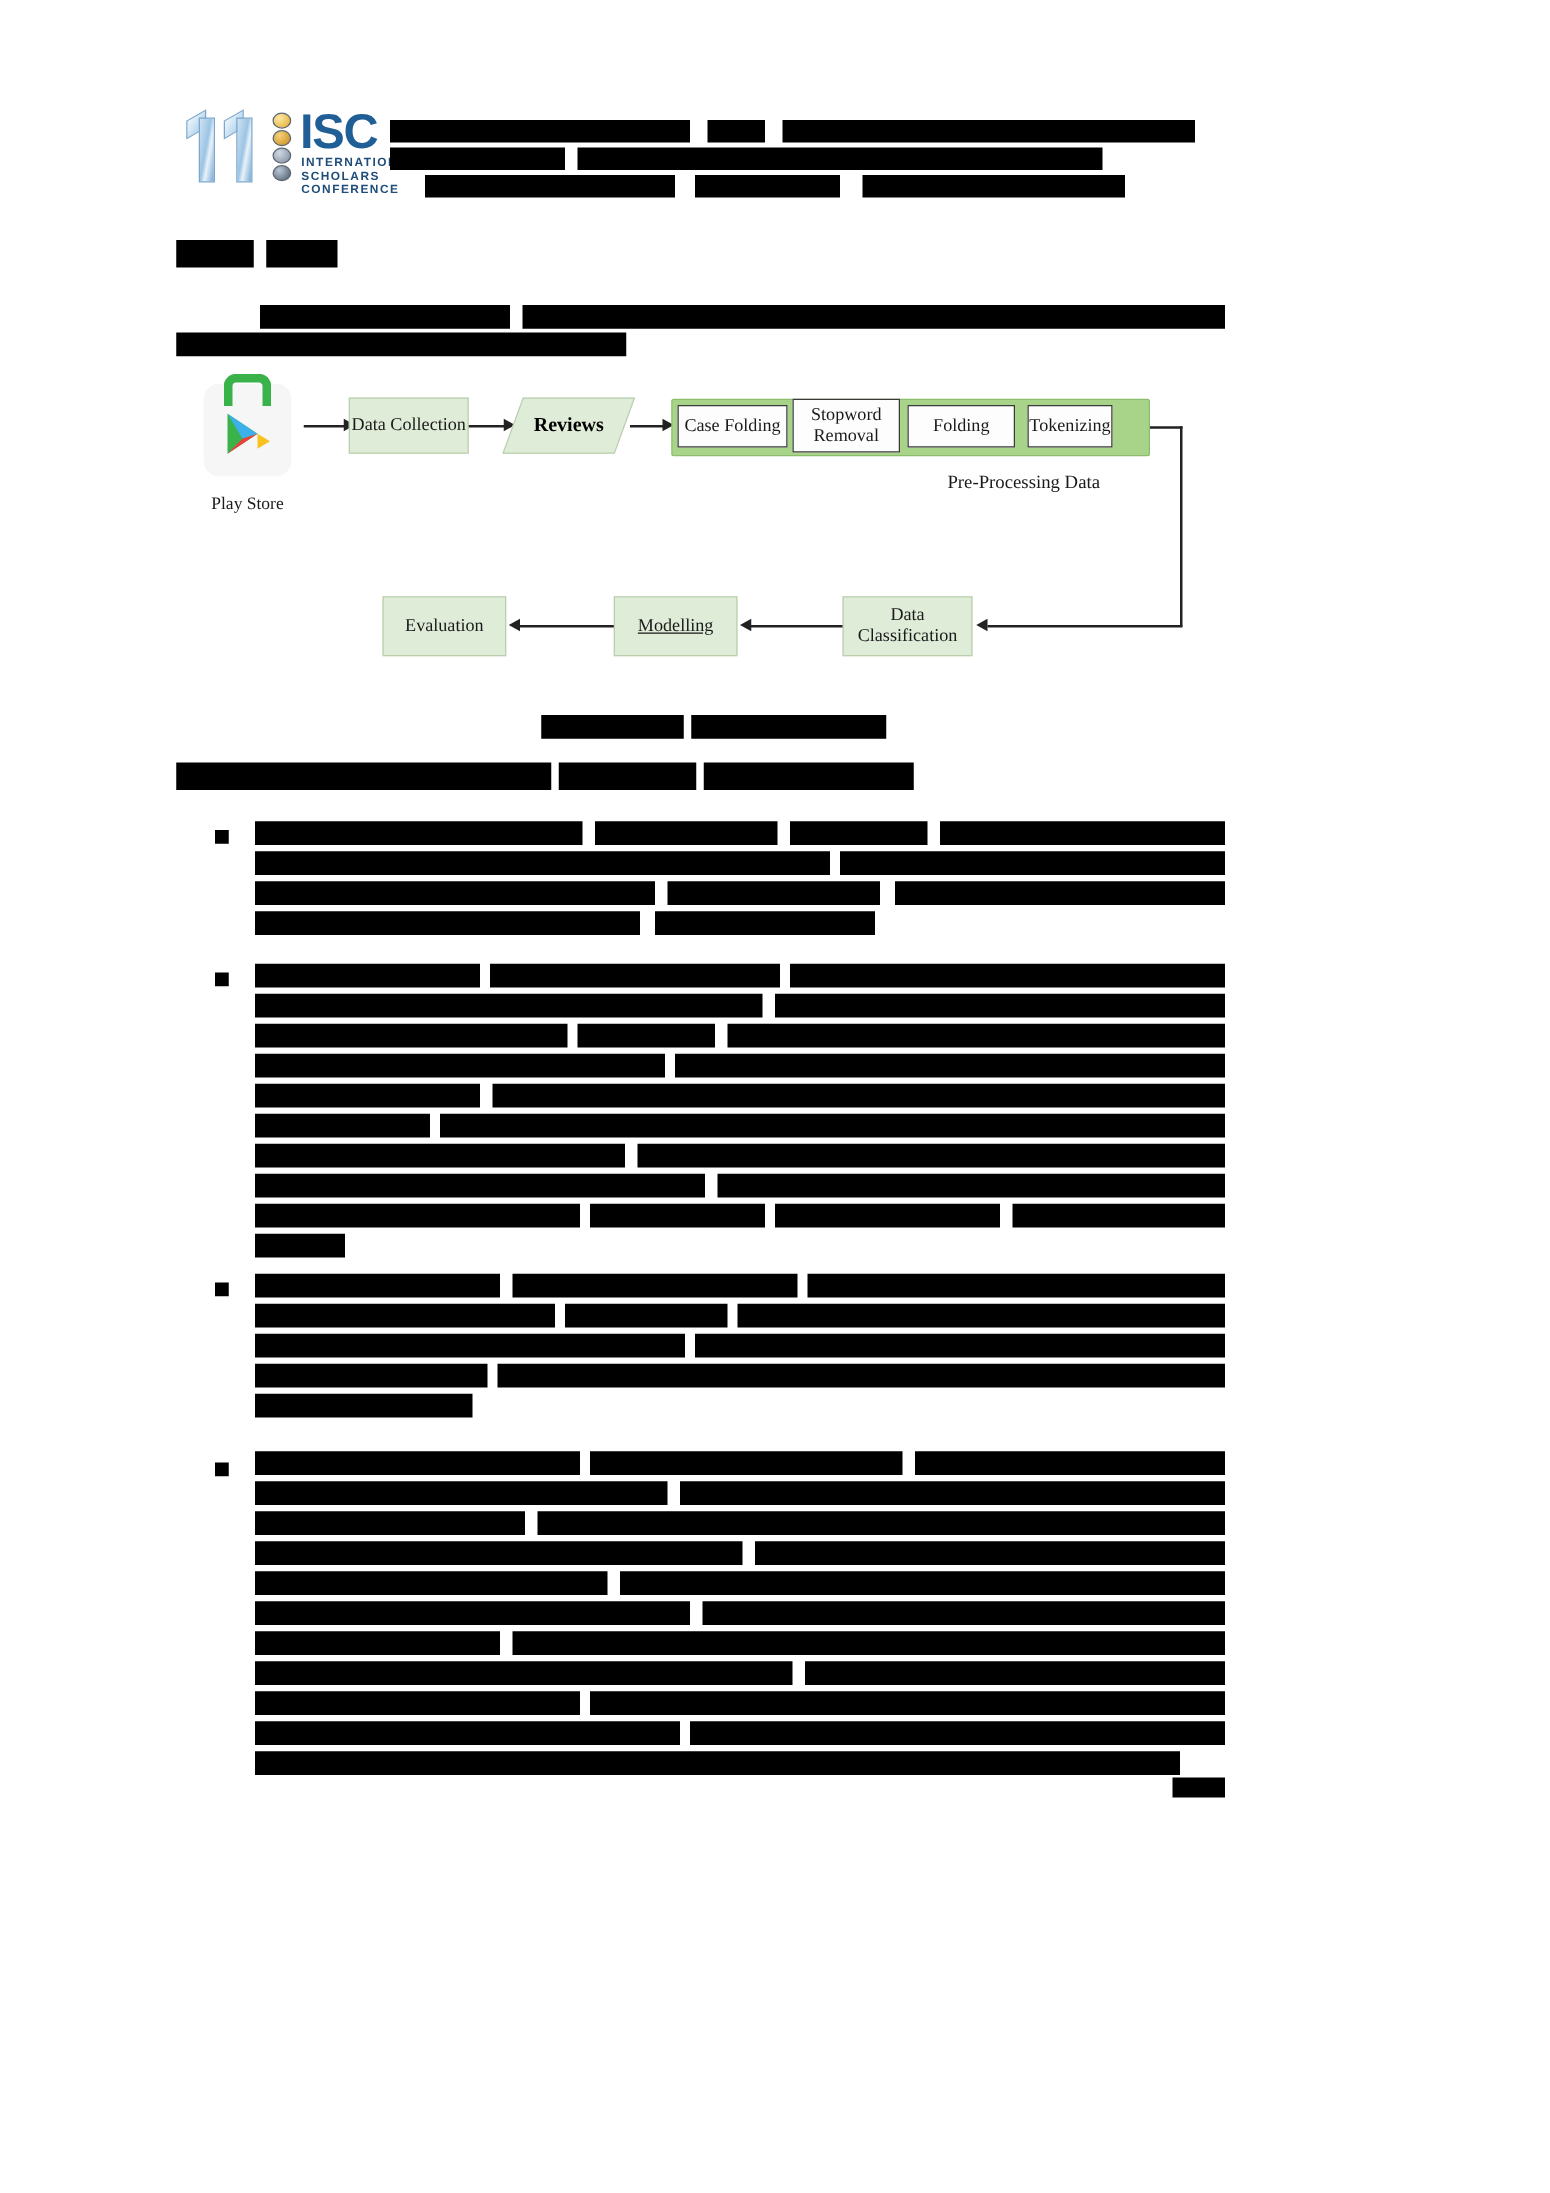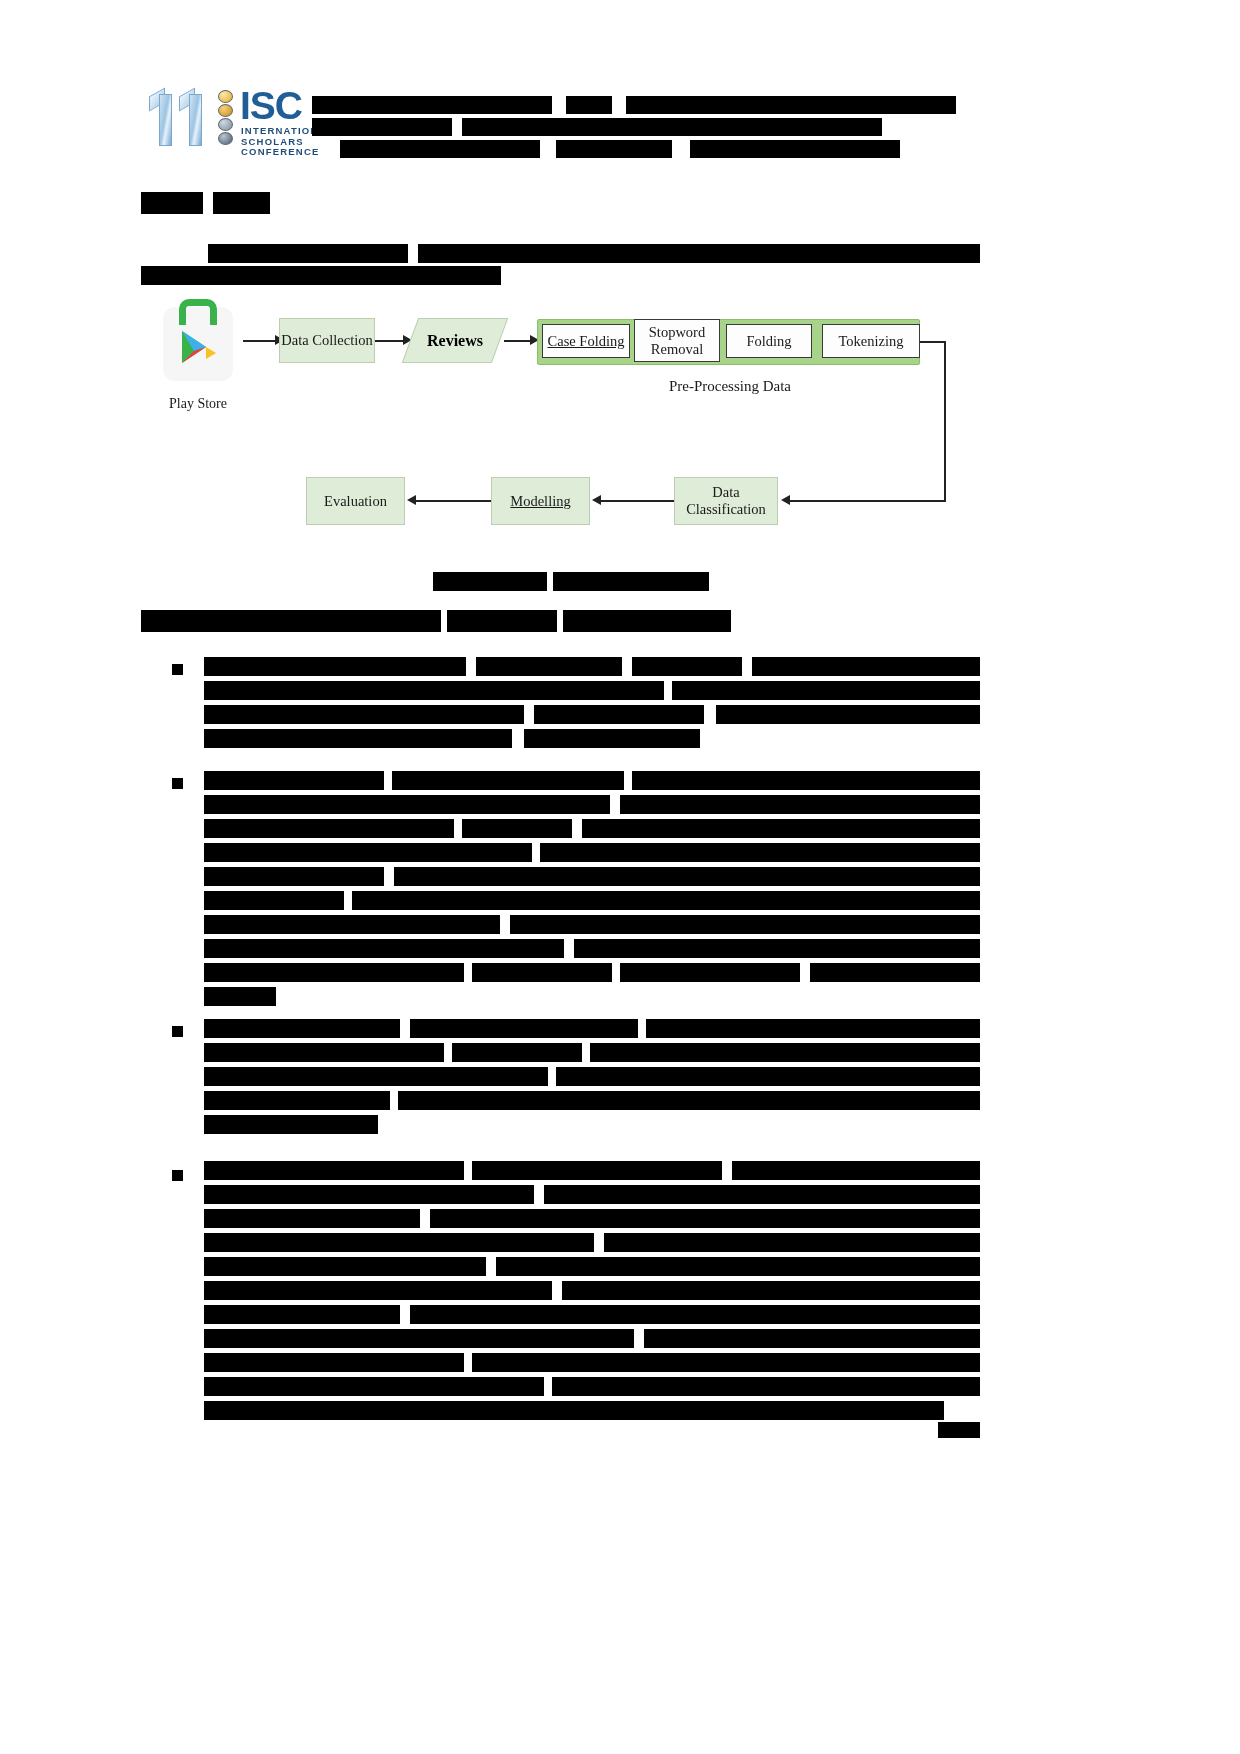--- a/index.html
+++ b/index.html
@@ -139,21 +139,21 @@
     position: absolute;
     background: #a8d48a;
     border: 1px solid #8cbd6d;
     box-sizing: border-box;
     border-radius: 2px;
   }
   .group-caption {
     position: absolute;
     font-size: 15px;
     color: #1a1a1a;
-    text-align: center;
+    text-align: right;
   }
   .parallelogram {
     position: absolute;
     background: #dfecd8;
     border: 1px solid #b9cfae;
     box-sizing: border-box;
     transform: skewX(-20deg);
   }
   .p-wrap {
     position: absolute;
@@ -274,31 +274,31 @@
 
     <div class="parallelogram" style="left:410px; top:318px; width:90px; height:45px;"></div>
     <div class="p-wrap" style="left:404px; top:318px; width:102px; height:45px;font-weight:bold;">
       <span class="ptext" style="transform:none;">Reviews</span>
     </div>
 
     <div class="arrow-line" style="left:504px; top:340px; width:28px; height:1.5px;"></div>
     <div class="arrow-head ah-right" style="left:530px; top:335px;"></div>
 
     <div class="group-box" style="left:537px; top:319px; width:383px; height:46px;"></div>
-    <div class="node white" style="left:542px; top:324px; width:88px; height:34px;text-decoration:underline;">
+    <div class="node white" style="left:542px; top:324px; width:88px; height:34px;">
       <span>Case Folding</span>
     </div>
     <div class="node white" style="left:634px; top:319px; width:86px; height:43px; flex-direction:column;">
       <span>Stopword</span>
       <span>Removal</span>
     </div>
     <div class="node white" style="left:726px; top:324px; width:86px; height:34px;">
       <span>Folding</span>
     </div>
-    <div class="node white" style="left:822px; top:324px; width:98px; height:34px;">
+    <div class="node white" style="left:822px; top:324px; width:68px; height:34px;">
       <span>Tokenizing</span>
     </div>
     <div class="group-caption" style="left:580px; top:378px; width:300px;">Pre-Processing Data</div>
 
     <div class="arrow-line" style="left:920px; top:341px; width:26px; height:1.5px;"></div>
     <div class="arrow-line" style="left:944px; top:341px; width:1.5px; height:160px;"></div>
     <div class="arrow-line" style="left:790px; top:500px; width:156px; height:1.5px;"></div>
     <div class="arrow-head ah-left" style="left:781px; top:495px;"></div>
 
     <div class="node" style="left:674px; top:477px; width:104px; height:48px;">

